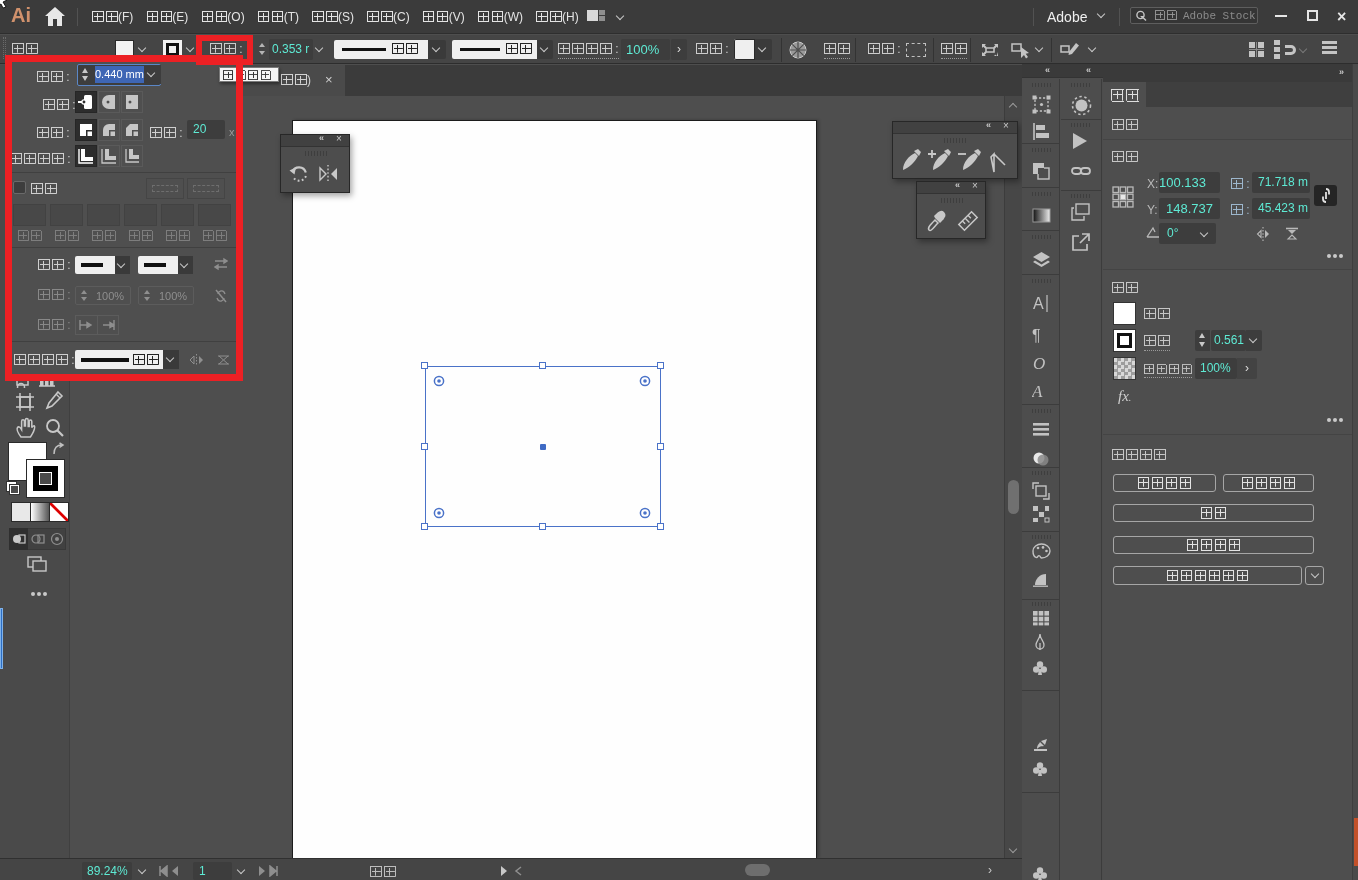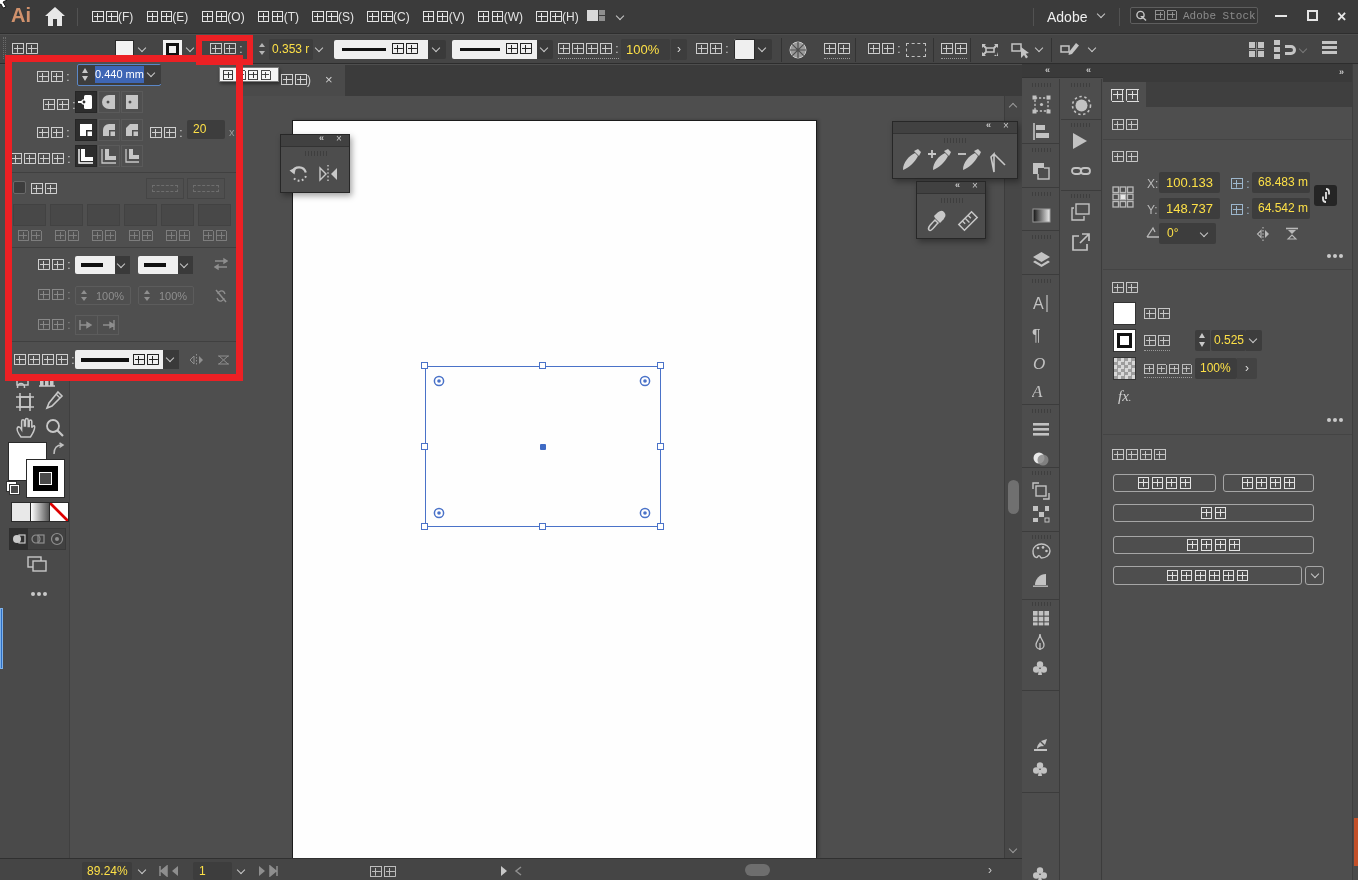--- a/index.html
+++ b/index.html
@@ -7,21 +7,21 @@
 .z{display:inline-block;width:1em;height:1em;vertical-align:-0.13em;background:
 linear-gradient(currentColor 0 0) 50% 0/92% 9% no-repeat,
 linear-gradient(currentColor 0 0) 50% 46%/74% 9% no-repeat,
 linear-gradient(currentColor 0 0) 50% 100%/92% 9% no-repeat,
 linear-gradient(currentColor 0 0) 3% 55%/9% 90% no-repeat,
 linear-gradient(currentColor 0 0) 97% 55%/9% 90% no-repeat,
 linear-gradient(currentColor 0 0) 50% 50%/9% 64% no-repeat;}
 .z+.z{margin-left:2px}
 .chv{display:inline-block;width:6px;height:6px;border-right:1.6px solid #c8c8c8;border-bottom:1.6px solid #c8c8c8;transform:rotate(45deg)}
 .chu{display:inline-block;width:6px;height:6px;border-right:1.6px solid #c8c8c8;border-bottom:1.6px solid #c8c8c8;transform:rotate(-135deg)}
-.fld{position:absolute;background:#3d3d3d;border-radius:2px;color:#fde047;font-size:13px}
+.fld{position:absolute;background:#3d3d3d;border-radius:2px;color:#5eead4;font-size:13px}
 .du{border-bottom:1px dotted #9a9a9a;padding-bottom:2px}
 .dots3{position:absolute;width:4px;height:4px;border-radius:50%;background:#c9c9c9;box-shadow:6px 0 0 #c9c9c9,12px 0 0 #c9c9c9}
 .grip{position:absolute;width:22px;height:5px;background:repeating-linear-gradient(90deg,#3e3e3e 0 1px,transparent 1px 3px)}
 .pbtn{position:absolute;border:1px solid #a6a6a6;border-radius:3px;color:#e3e3e3;font-size:12px;display:flex;align-items:center;justify-content:center}
 .tri{display:inline-block;width:0;height:0}
 </style></head>
 <body>
 
 <div class="ab" style="left:0;top:0;width:1358px;height:34px;background:#3b3b3b;border-bottom:1px solid #2e2e2e">
   <div class="ab" style="left:11px;top:4px;font-size:20px;font-weight:bold;color:#d0916c;letter-spacing:0px">Ai</div>
@@ -768,27 +768,27 @@
             <rect x="1" y="8.2" width="5.5" height="5.5"></rect>
             <rect x="8.2" y="8.2" width="5.5" height="5.5" fill="#e8e8e8"></rect>
             <rect x="15.5" y="8.2" width="5.5" height="5.5"></rect>
             <rect x="1" y="15.5" width="5.5" height="5.5"></rect>
             <rect x="8.2" y="15.5" width="5.5" height="5.5"></rect>
             <rect x="15.5" y="15.5" width="5.5" height="5.5"></rect>
           </g>
         </svg>
     </div>
     <span class="ab" style="left:44px;top:113px;color:#b9b9b9;font-size:12px">X:</span>
-    <div class="fld" style="left:56px;top:108px;width:61px;height:21px;line-height:21px;padding-left:7px">100.133</div>
+    <div class="fld" style="left:56px;top:108px;width:61px;height:21px;line-height:21px;">100.133</div>
     <span class="ab" style="left:128px;top:113px;color:#9db7cd;font-size:12px"><i class="z"></i> :</span>
-    <div class="fld" style="left:149px;top:108px;width:58px;height:21px;line-height:21px;padding-left:6px;font-size:12px;white-space:nowrap">68.483 m</div>
+    <div class="fld" style="left:149px;top:108px;width:58px;height:21px;line-height:21px;padding-left:6px;font-size:12px;white-space:nowrap">71.718 m</div>
     <span class="ab" style="left:44px;top:139px;color:#b9b9b9;font-size:12px">Y:</span>
     <div class="fld" style="left:56px;top:134px;width:61px;height:21px;line-height:21px;padding-left:7px">148.737</div>
     <span class="ab" style="left:128px;top:139px;color:#9db7cd;font-size:12px"><i class="z"></i> :</span>
-    <div class="fld" style="left:149px;top:134px;width:58px;height:21px;line-height:21px;padding-left:6px;font-size:12px;white-space:nowrap">64.542 m</div>
+    <div class="fld" style="left:149px;top:134px;width:58px;height:21px;line-height:21px;padding-left:6px;font-size:12px;white-space:nowrap">45.423 m</div>
     <div class="ab" style="left:211px;top:121px;width:23px;height:21px;background:#252525;border-radius:3px">
       <svg class="ab" style="left:6px;top:2px" width="12" height="17" viewBox="0 0 12 17">
           <path d="M6 2 A3 3 0 0 1 9 5 L9 7.5 M6 15 A3 3 0 0 1 3 12 L3 9.5 M6 5 L6 12" fill="none" stroke="#e0e0e0" stroke-width="1.8"></path>
         </svg>
     </div>
     <svg class="ab" style="left:42px;top:162px" width="16" height="13" viewBox="0 0 16 13">
         <path d="M2 11 L8 2 L10 6 M14 11 Z M2 11 L14 11" fill="none" stroke="#b9b9b9" stroke-width="1.3"></path>
       </svg>
     <span class="ab" style="left:58px;top:162px;color:#b9b9b9;font-size:11px">:</span>
     <div class="fld" style="left:56px;top:159px;width:57px;height:21px;line-height:21px;padding-left:8px;font-size:12px">0°</div>
@@ -809,21 +809,21 @@
     <span class="ab" style="left:9px;top:217px;color:#c6c6c6;font-size:12px"><i class="z"></i><i class="z"></i></span>
     <div class="ab" style="left:11px;top:239px;width:21px;height:21px;background:#fff;box-shadow:0 0 0 1px #333"></div>
     <span class="ab" style="left:41px;top:243px;color:#c6c6c6;font-size:12px"><i class="z"></i><i class="z"></i></span>
     <div class="ab" style="left:11px;top:266px;width:21px;height:21px;background:#fff;box-shadow:0 0 0 1px #333"></div>
     <div class="ab" style="left:14px;top:269px;width:15px;height:15px;border:3.5px solid #111"></div>
     <span class="ab du" style="left:41px;top:270px;color:#c6c6c6;font-size:12px"><i class="z"></i><i class="z"></i></span>
     <div class="ab" style="left:92px;top:266px;width:15px;height:21px;background:#3d3d3d;border-radius:2px 0 0 2px">
       <span class="tri ab" style="left:4px;top:3px;border-left:3.5px solid transparent;border-right:3.5px solid transparent;border-bottom:5px solid #c8c8c8"></span>
       <span class="tri ab" style="left:4px;top:12px;border-left:3.5px solid transparent;border-right:3.5px solid transparent;border-top:5px solid #c8c8c8"></span>
     </div>
-    <div class="fld" style="left:108px;top:266px;width:35px;height:21px;line-height:21px;padding-left:3px;font-size:12px">0.525</div>
+    <div class="fld" style="left:108px;top:266px;width:35px;height:21px;line-height:21px;padding-left:3px;font-size:12px">0.561</div>
     <div class="ab" style="left:143px;top:266px;width:16px;height:21px;background:#3d3d3d;border-radius:0 2px 2px 0">
         <span class="chv ab" style="left:4px;top:6px"></span>
       </div>
     <div class="ab" style="left:11px;top:294px;width:21px;height:21px;background:repeating-conic-gradient(#9d9d9d 0 25%,#d8d8d8 0 50%) 0 0/7px 7px;box-shadow:0 0 0 1px #333"></div>
     <span class="ab du" style="left:41px;top:299px;color:#c6c6c6;font-size:10.5px"><i class="z"></i><i class="z"></i><i class="z"></i><i class="z"></i></span>
     <div class="fld" style="left:92px;top:294px;width:42px;height:21px;line-height:21px;padding-left:5px;font-size:12px">100%</div>
     <div class="ab" style="left:134px;top:294px;width:20px;height:21px;background:#434343;border-radius:0 2px 2px 0;color:#ddd;font-size:12px;text-align:center;line-height:21px">›</div>
     <span class="ab" style="left:15px;top:324px;color:#cfcfcf;font-size:15px;font-style:italic;font-family:'Liberation Serif',serif">fx<span style="font-size:10px">.</span></span>
     <div class="dots3" style="left:224px;top:354px"></div>
     <div class="ab" style="left:0;top:370px;width:249px;height:1px;background:#444"></div>

